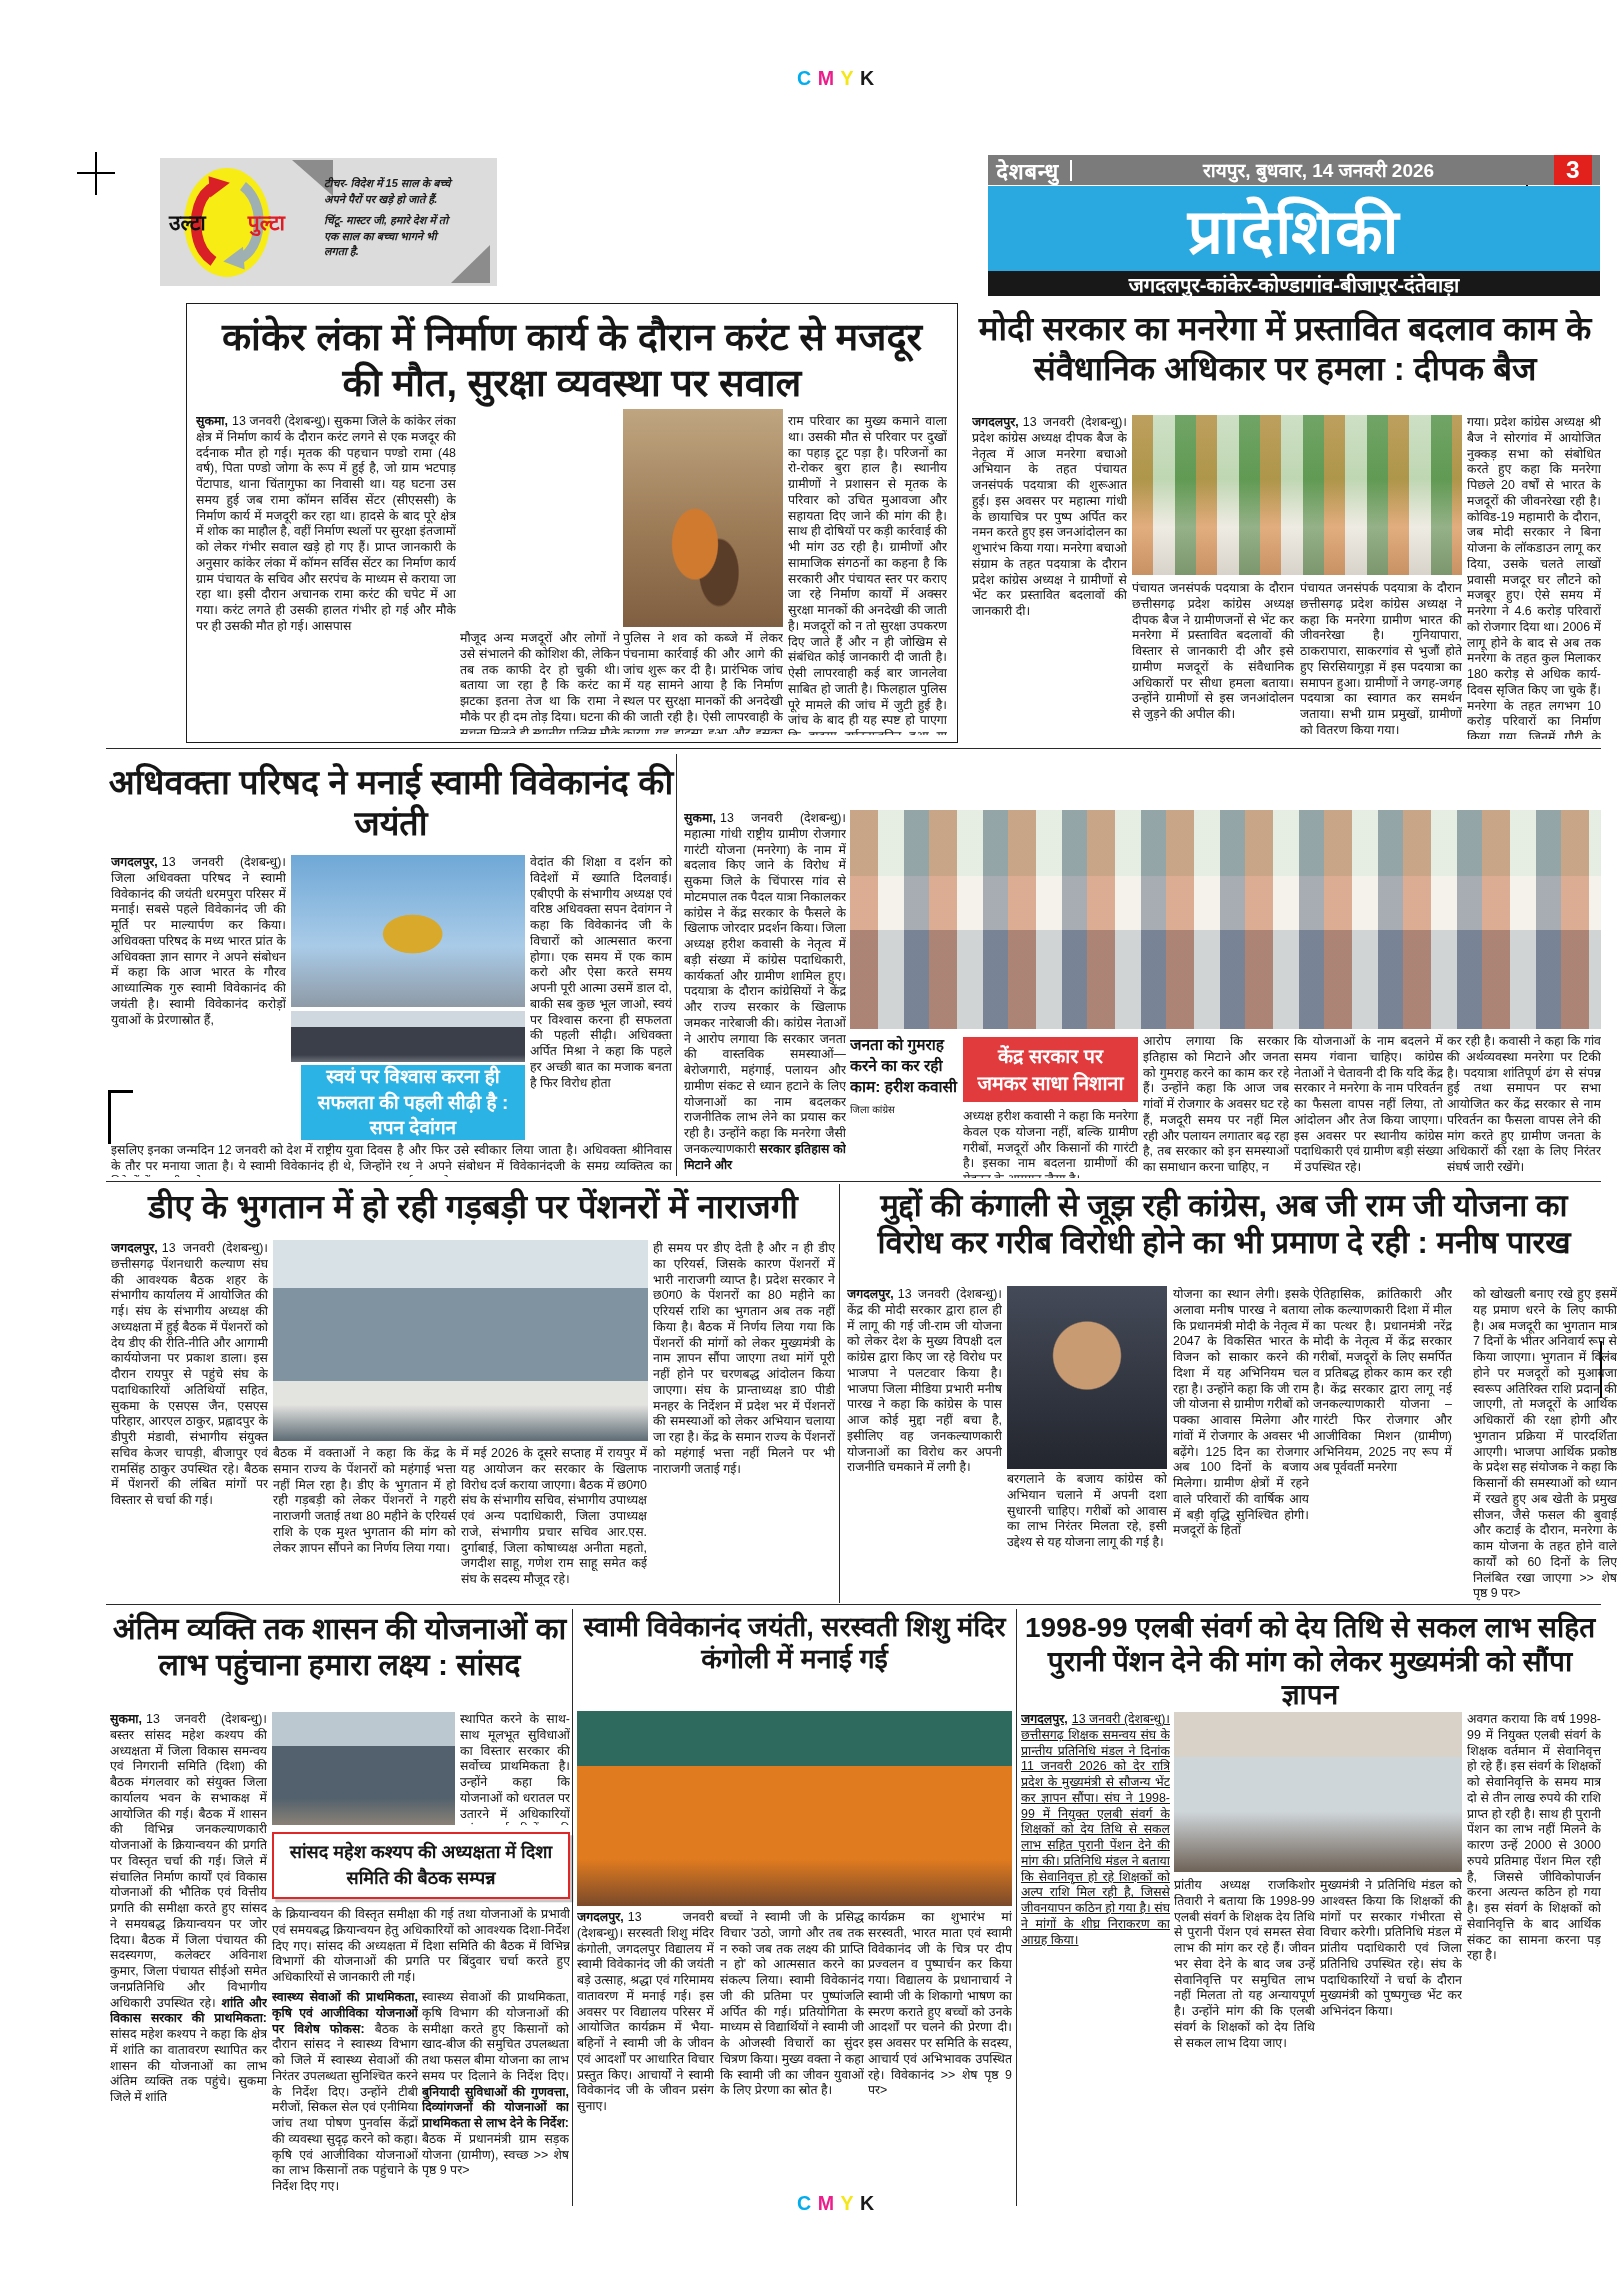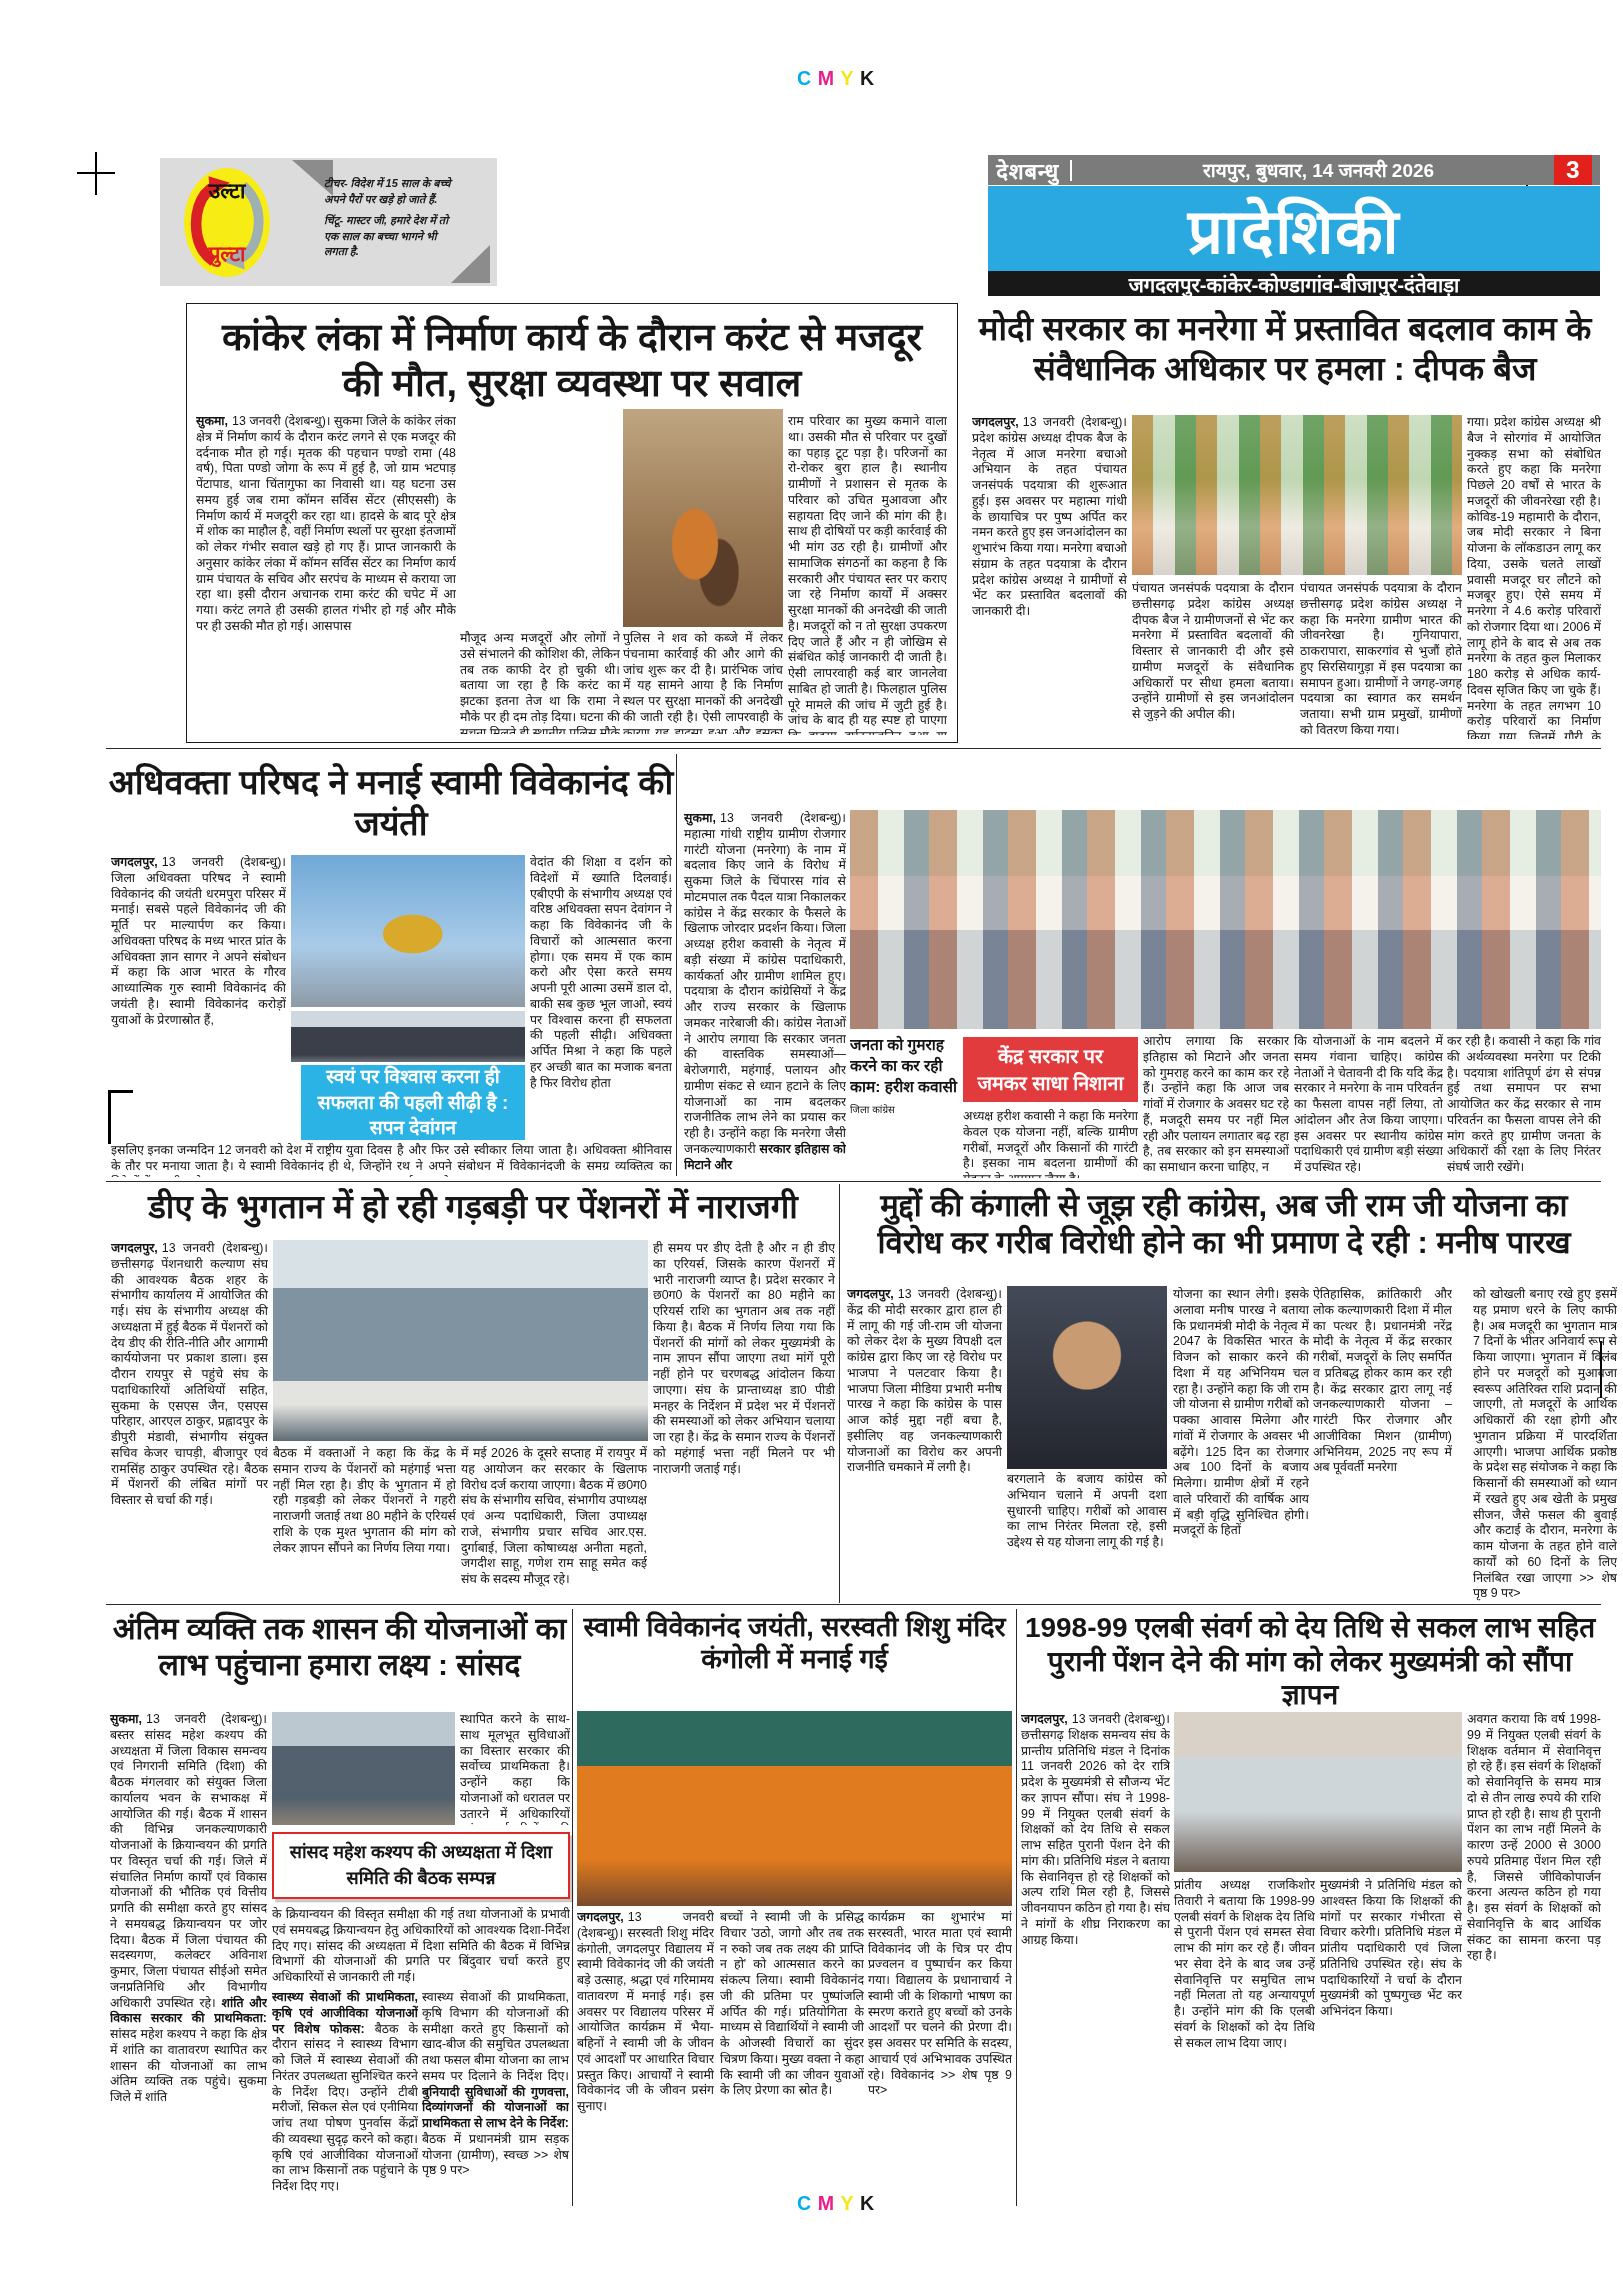--- a/index.html
+++ b/index.html
@@ -18,21 +18,21 @@
   .pageno{background:#e2201c;color:#fff;font-weight:800;font-size:24.5px;width:38px;height:30px;
           display:flex;align-items:center;justify-content:center;}
   .section-box{background:#2aa9e0;display:flex;align-items:center;justify-content:center;}
   .section-title{color:#fff;font-weight:800;font-size:62px;letter-spacing:1.6px;}
   .district-bar{background:#181818;display:flex;align-items:center;justify-content:center;}
   .district-line{color:#fff;font-weight:700;font-size:20.4px;}
 
   
   .cartoon{background:#dcdcdc;}
   .tri{width:0;height:0;position:absolute;}
-  .logo-circle{position:absolute;background:#f7ec13;border-radius:50%;display:flex;flex-direction:column;
+  .logo-circle{position:absolute;background:#f7ec13;border-radius:50%;display:flex;flex-direction:row;
                align-items:center;justify-content:center;gap:42px;}
   .logo-t1{font-weight:900;font-size:21px;color:#111;line-height:1.0;z-index:2;}
   .logo-t2{font-weight:900;font-size:21px;color:#e01c24;line-height:1.0;z-index:2;}
   .joke{font-weight:700;font-size:11px;line-height:1.42;color:#1c1c1c;font-style:italic;}
   .joke p{margin:0 0 5.7px 0;}
 
   
   .hl{font-weight:800;color:#161616;text-align:center;line-height:1.2;}
   .col{font-size:12.4px;line-height:1.27;text-align:justify;overflow:hidden;color:#141414;word-break:break-word;}
   .city{font-weight:800;margin-right:4.1px;}
@@ -278,21 +278,21 @@
   <div class="abs col" style="left:720px;top:1910px;width:144px;height:296px;">
     <span>बच्चों ने स्वामी जी के प्रसिद्ध विचार 'उठो, जागो और तब तक न रुको जब तक लक्ष्य की प्राप्ति न हो' को आत्मसात करने का संकल्प लिया। स्वामी विवेकानंद जी की प्रतिमा पर पुष्पांजलि अर्पित की गई। प्रतियोगिता के माध्यम से विद्यार्थियों ने स्वामी जी के ओजस्वी विचारों का सुंदर चित्रण किया। मुख्य वक्ता ने कहा कि स्वामी जी का जीवन युवाओं के लिए प्रेरणा का स्रोत है।</span>
   </div>
   <div class="abs col" style="left:868px;top:1910px;width:144px;height:296px;">
     <span>कार्यक्रम का शुभारंभ मां सरस्वती, भारत माता एवं स्वामी विवेकानंद जी के चित्र पर दीप प्रज्वलन व पुष्पार्चन कर किया गया। विद्यालय के प्रधानाचार्य ने स्वामी जी के शिकागो भाषण का स्मरण कराते हुए बच्चों को उनके आदर्शों पर चलने की प्रेरणा दी। इस अवसर पर समिति के सदस्य, आचार्य एवं अभिभावक उपस्थित रहे। विवेकानंद &gt;&gt; शेष पृष्ठ 9 पर&gt;</span>
   </div>
 
   <div class="abs rule" style="left:1016px;top:1609px;width:0.8px;height:597px;"></div>
 
   <div class="abs hl" style="left:1019px;top:1611px;width:582px;font-size:28px;">1998-99 एलबी संवर्ग को देय तिथि से सकल लाभ सहित पुरानी पेंशन देने की मांग को लेकर मुख्यमंत्री को सौंपा ज्ञापन</div>
-  <div class="abs col" style="left:1021px;top:1712px;width:149px;height:494px;">
+  <div class="abs col" style="left:1021px;top:1712px;width:149px;height:494px;text-decoration:underline;">
     <b class="city">जगदलपुर,</b><span>13 जनवरी (देशबन्धु)। छत्तीसगढ़ शिक्षक समन्वय संघ के प्रान्तीय प्रतिनिधि मंडल ने दिनांक 11 जनवरी 2026 को देर रात्रि प्रदेश के मुख्यमंत्री से सौजन्य भेंट कर ज्ञापन सौंपा। संघ ने 1998-99 में नियुक्त एलबी संवर्ग के शिक्षकों को देय तिथि से सकल लाभ सहित पुरानी पेंशन देने की मांग की। प्रतिनिधि मंडल ने बताया कि सेवानिवृत्त हो रहे शिक्षकों को अल्प राशि मिल रही है, जिससे जीवनयापन कठिन हो गया है। संघ ने मांगों के शीघ्र निराकरण का आग्रह किया।</span>
   </div>
   <div class="abs photo ph-memo" style="left:1174px;top:1712px;width:288px;height:160px;"></div>
   <div class="abs col" style="left:1174px;top:1878px;width:141px;height:329px;">
     <span>प्रांतीय अध्यक्ष राजकिशोर तिवारी ने बताया कि 1998-99 एलबी संवर्ग के शिक्षक देय तिथि से पुरानी पेंशन एवं समस्त सेवा लाभ की मांग कर रहे हैं। जीवन भर सेवा देने के बाद जब उन्हें सेवानिवृत्ति पर समुचित लाभ नहीं मिलता तो यह अन्यायपूर्ण है। उन्होंने मांग की कि एलबी संवर्ग के शिक्षकों को देय तिथि से सकल लाभ दिया जाए।</span>
   </div>
   <div class="abs col" style="left:1320px;top:1878px;width:142px;height:329px;">
     <span>मुख्यमंत्री ने प्रतिनिधि मंडल को आश्वस्त किया कि शिक्षकों की मांगों पर सरकार गंभीरता से विचार करेगी। प्रतिनिधि मंडल में प्रांतीय पदाधिकारी एवं जिला प्रतिनिधि उपस्थित रहे। संघ के पदाधिकारियों ने चर्चा के दौरान मुख्यमंत्री को पुष्पगुच्छ भेंट कर अभिनंदन किया।</span>
   </div>
   <div class="abs col" style="left:1467px;top:1712px;width:134px;height:494px;">

